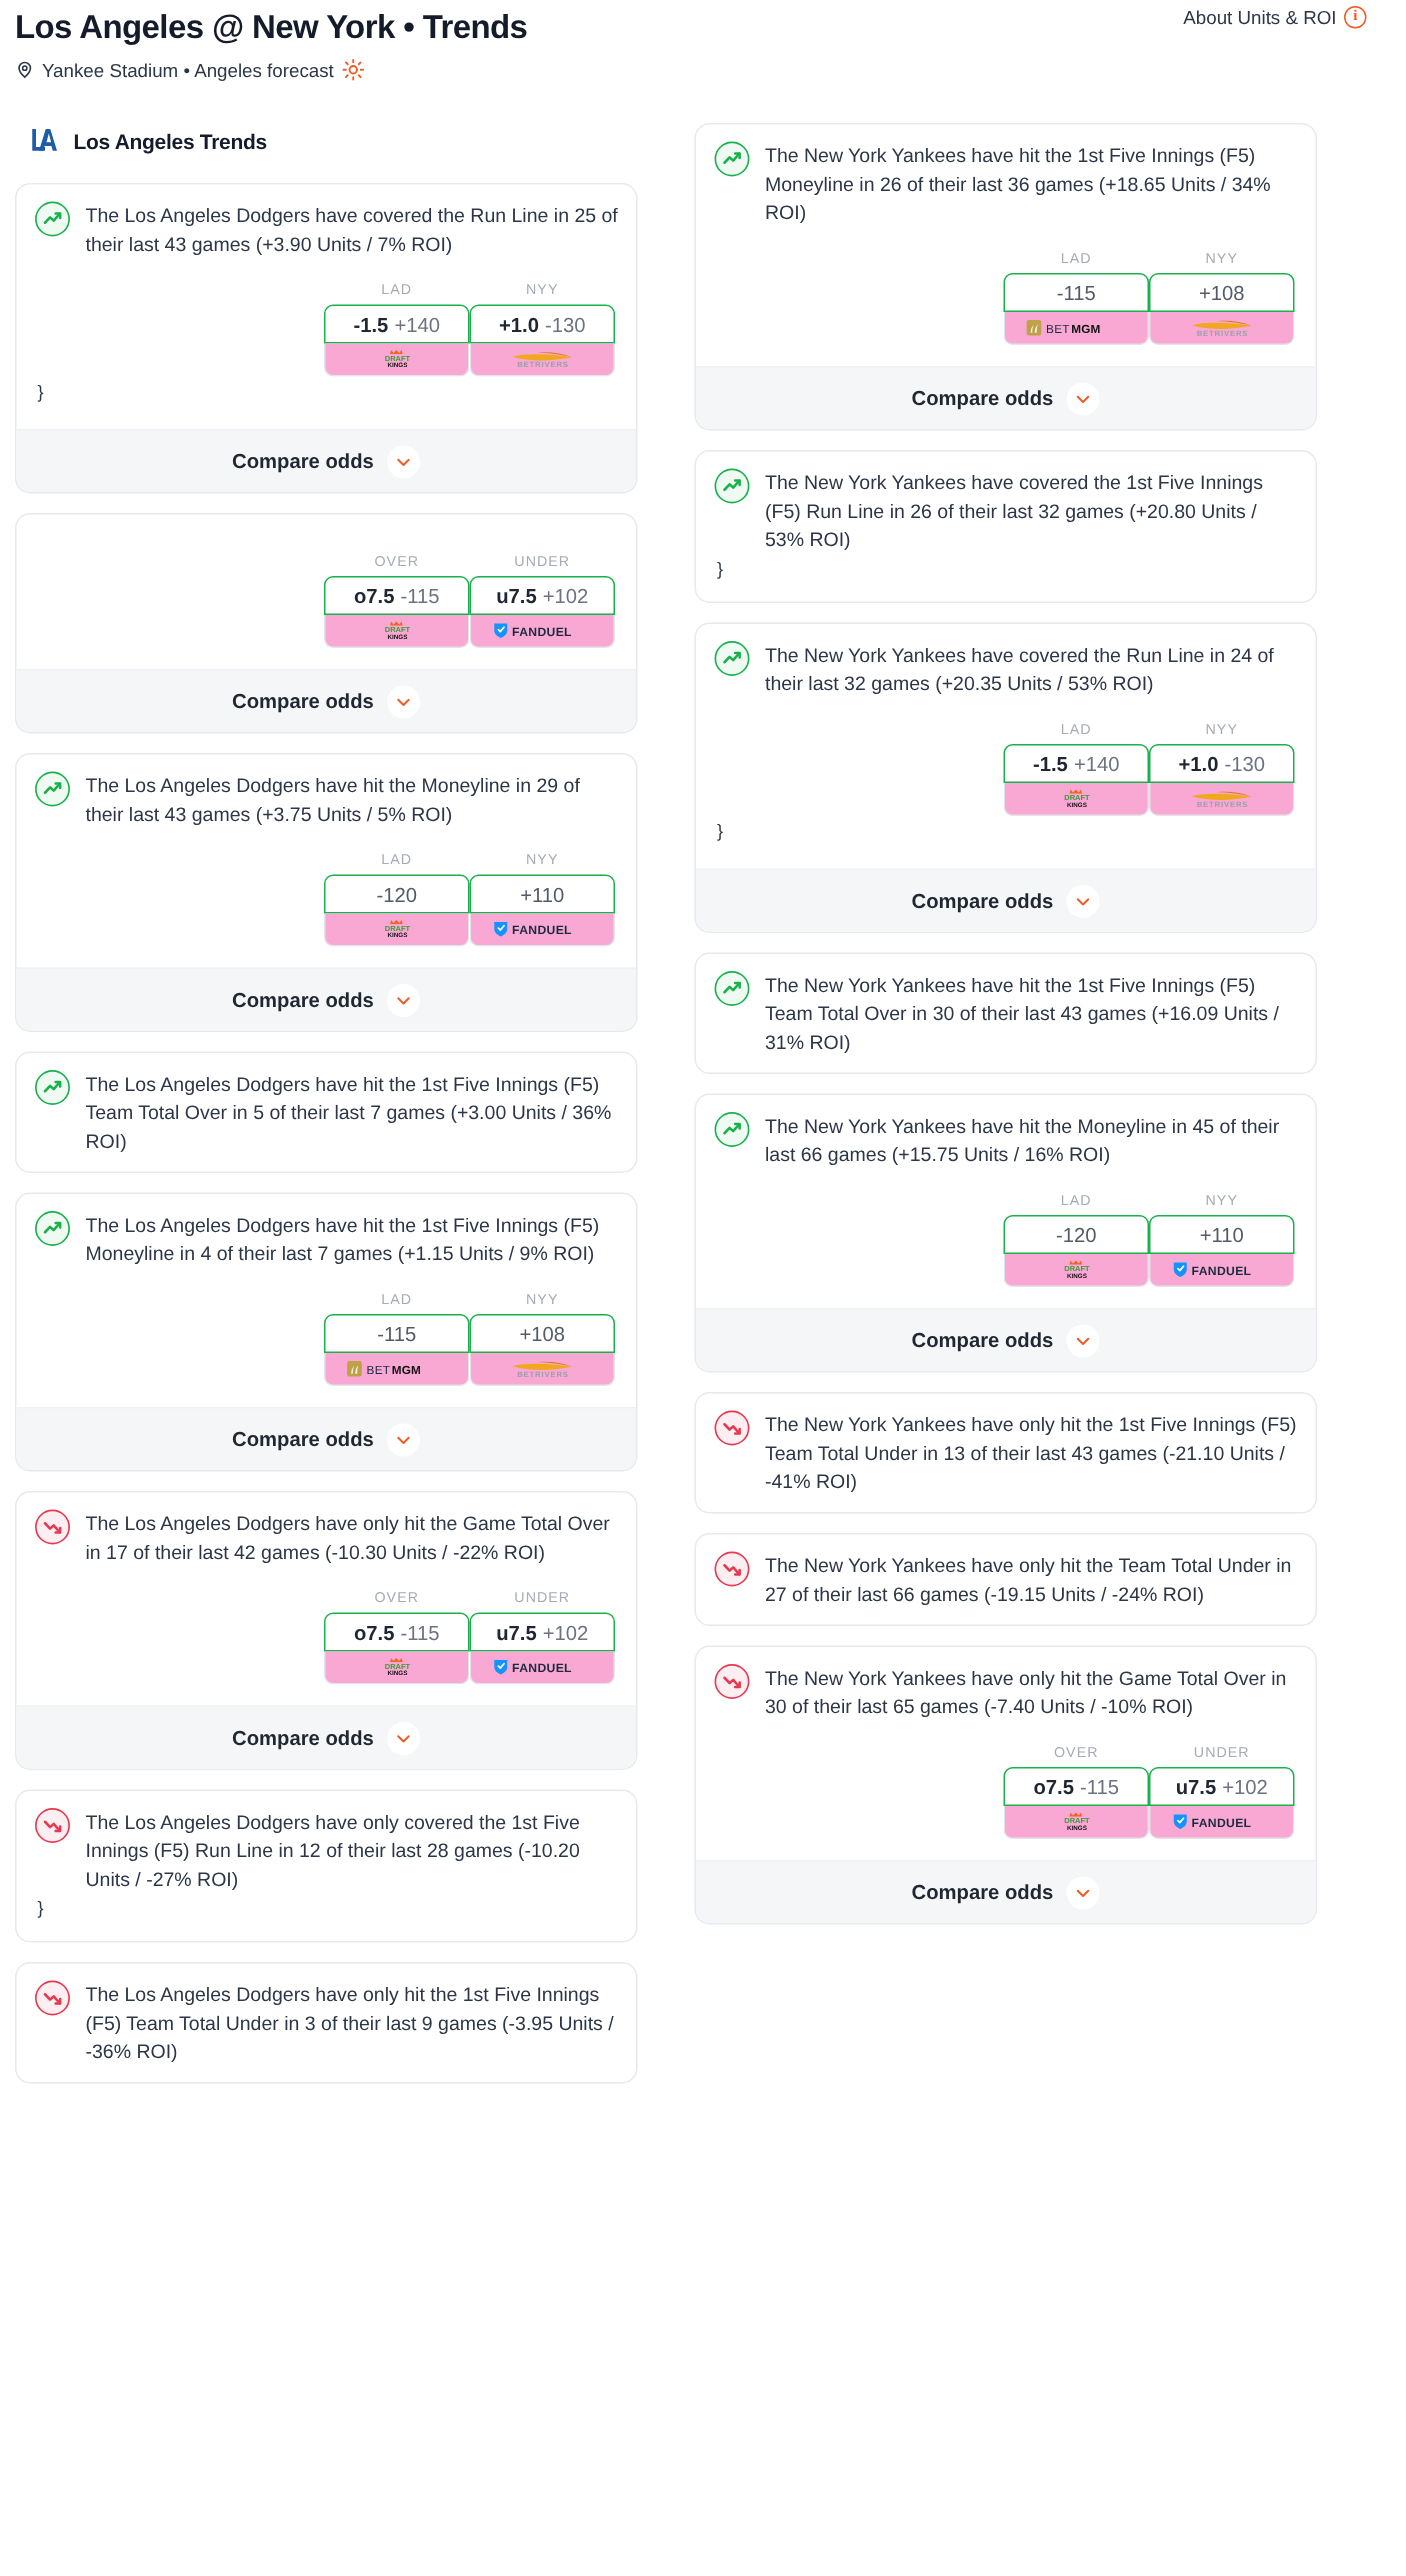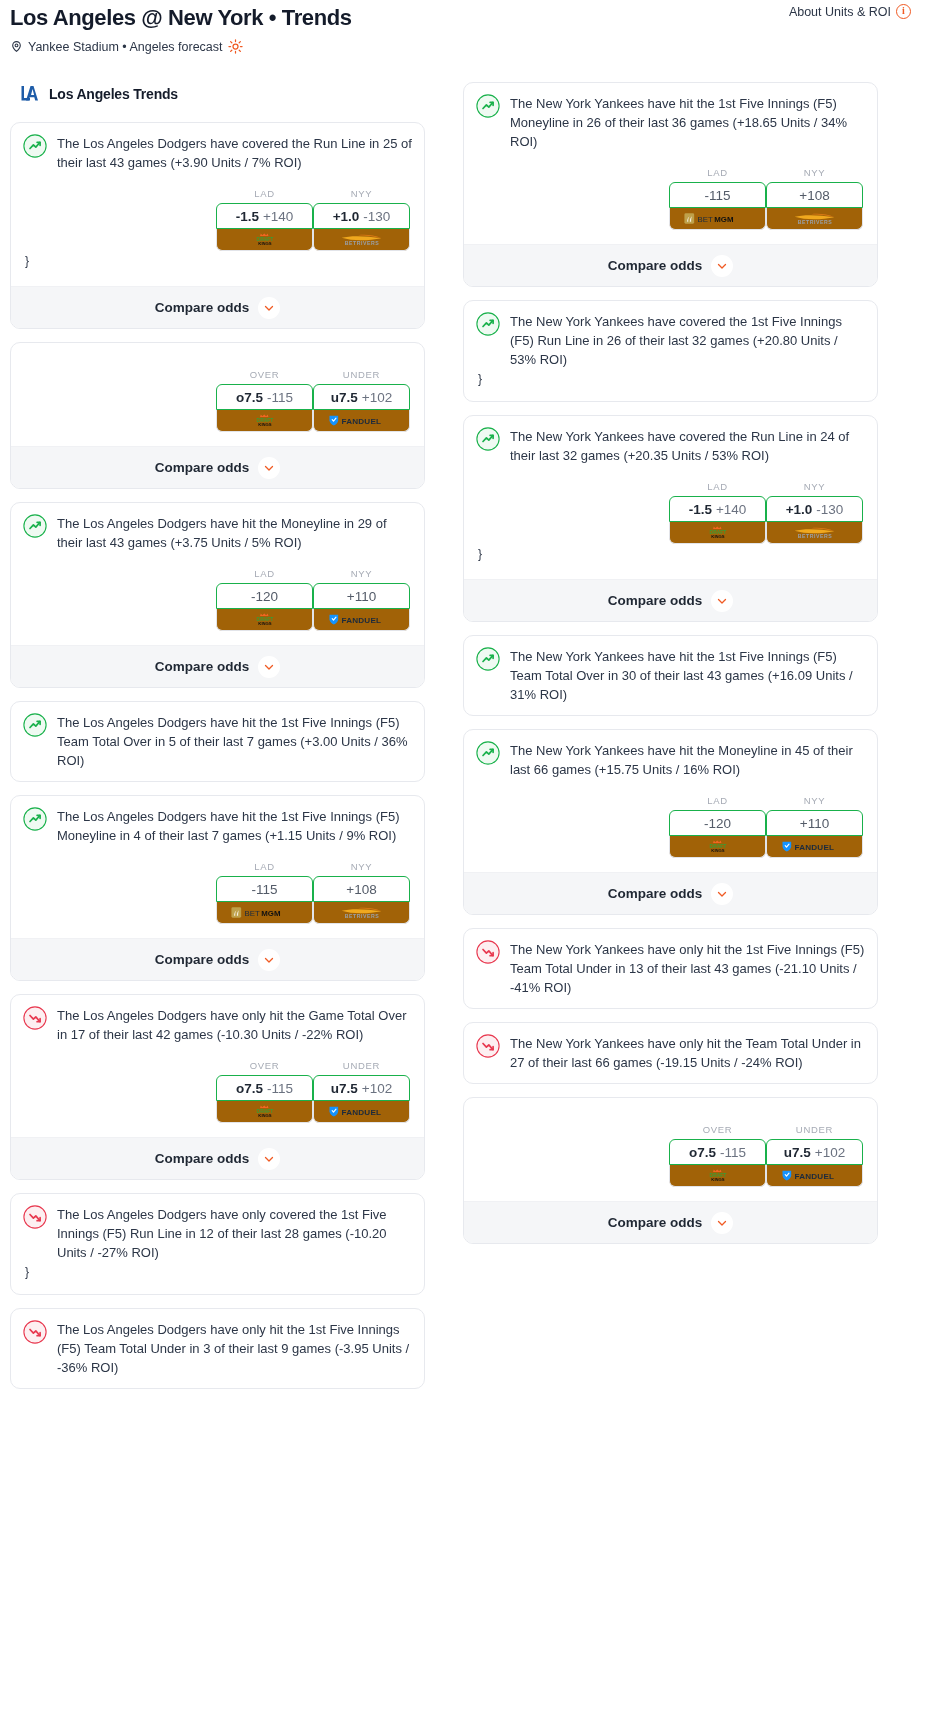--- a/index.html
+++ b/index.html
@@ -115,21 +115,21 @@
   .odds-price .pr { font-size: 13.5px; color: #6b7280; font-weight: normal; }
   .odds-price .pr.solo { font-size: 13.5px; color: #535b68; font-weight: normal; }
   .odds-book {
     border: 1px solid #e2e4e9;
     border-top: none;
     border-radius: 0 0 6px 6px;
     height: 22px;
     display: flex;
     align-items: center;
     justify-content: center;
-    background: #a16207;
+    background: #f9a8d4;
   }
   .book-logo { height: 13px; display: block; }
 
   
   .compare {
     margin: 14px -12px 0 -12px;
     background: #f5f6f8;
     height: 42px;
     display: flex;
     align-items: center;
@@ -631,20 +631,28 @@
           <div class="card-body">
             <span><svg viewBox="0 0 24 24" class="trend-icon">
                 <circle cx="12" cy="12" r="11.1" fill="#fdeff1" stroke="#e8384f" stroke-width="1.1"></circle>
                 <path d="M7 9.5l3.4 3.6 2.4-2.2 4 4.6" fill="none" stroke="#e8384f" stroke-width="1.7" stroke-linecap="round" stroke-linejoin="round"></path>
                 <path d="M14.1 15.7h3v-3" fill="none" stroke="#e8384f" stroke-width="1.7" stroke-linecap="round" stroke-linejoin="round"></path>
               </svg></span>
             <div class="trend-text">The New York Yankees have only hit the Team Total Under in 27 of their last 66 games (-19.15 Units / -24% ROI)</div>
           </div>
         </div>
         <div class="card">
+          <div class="card-body">
+            <span><svg viewBox="0 0 24 24" class="trend-icon">
+                <circle cx="12" cy="12" r="11.1" fill="#fdeff1" stroke="#e8384f" stroke-width="1.1"></circle>
+                <path d="M7 9.5l3.4 3.6 2.4-2.2 4 4.6" fill="none" stroke="#e8384f" stroke-width="1.7" stroke-linecap="round" stroke-linejoin="round"></path>
+                <path d="M14.1 15.7h3v-3" fill="none" stroke="#e8384f" stroke-width="1.7" stroke-linecap="round" stroke-linejoin="round"></path>
+              </svg></span>
+            <div class="trend-text">The New York Yankees have only hit the Game Total Over in 30 of their last 65 games (-7.40 Units / -10% ROI)</div>
+          </div>
           <div class="odds-wrap">
             <div class="odds-col">
               <div class="odds-label">OVER</div>
               <div class="odds-price">
                 <span class="pt">o7.5</span>
                 <span class="pr">-115</span>
               </div>
               <div class="odds-book">
                 <svg class="book-logo" viewBox="0 0 110 34" width="50">
                   <path d="M44 1l4 5 5-5 5 5 4-5 2 7H42z" fill="#f26522"></path>

